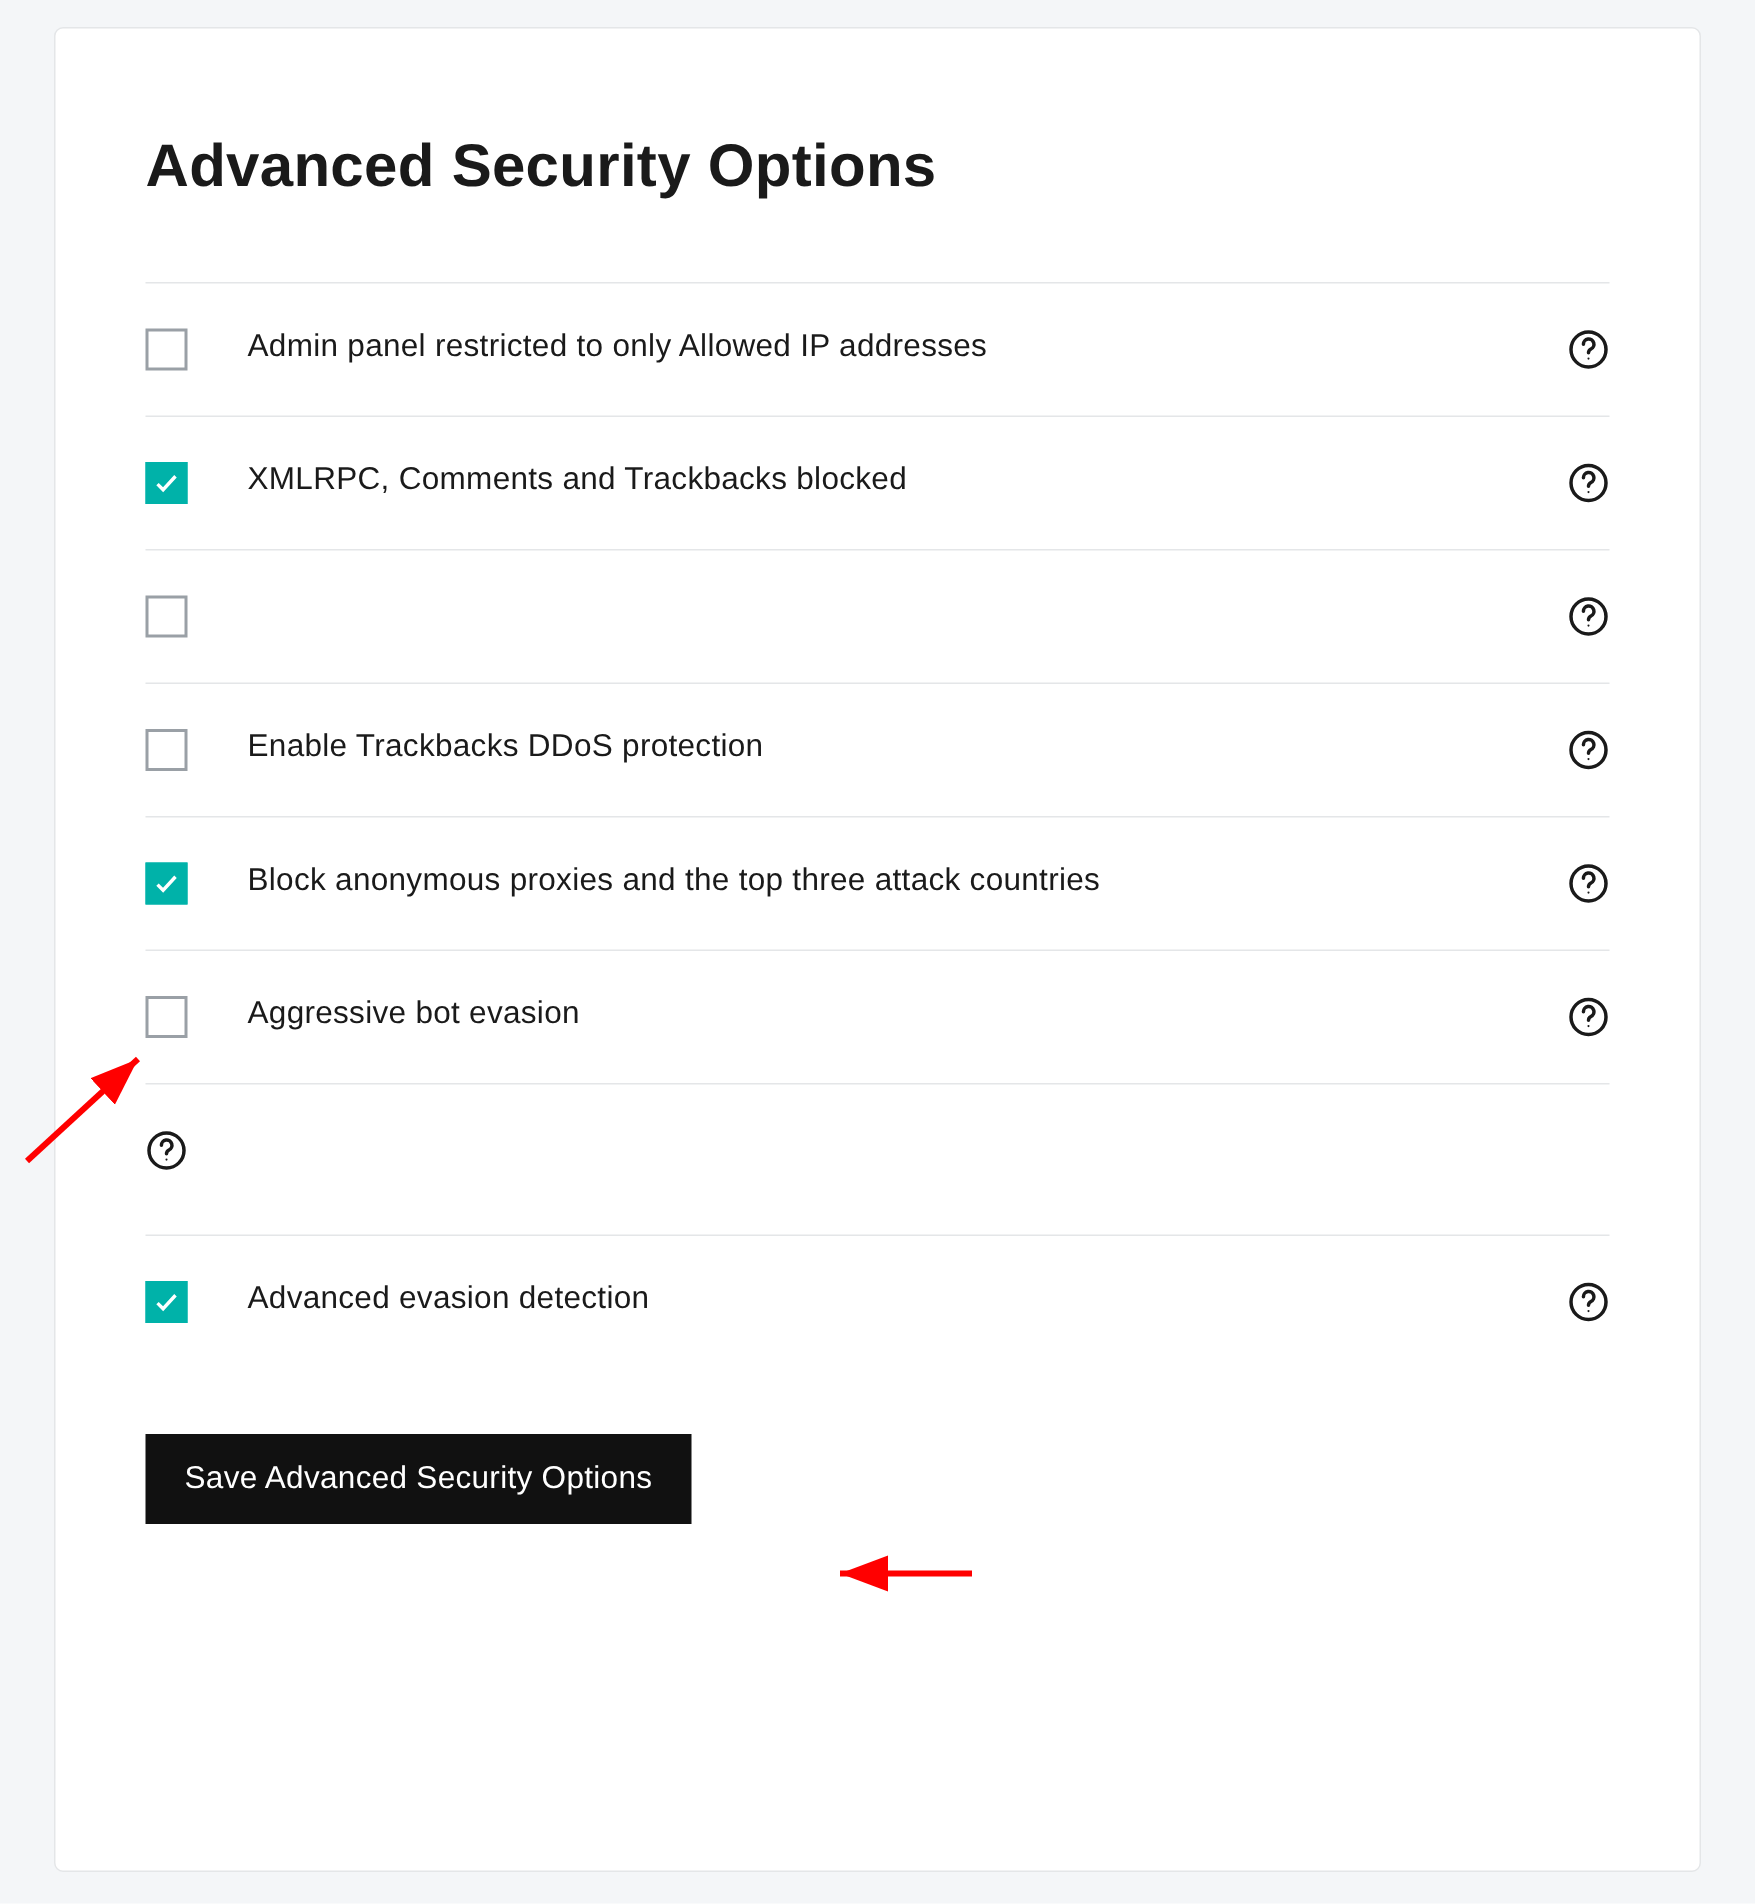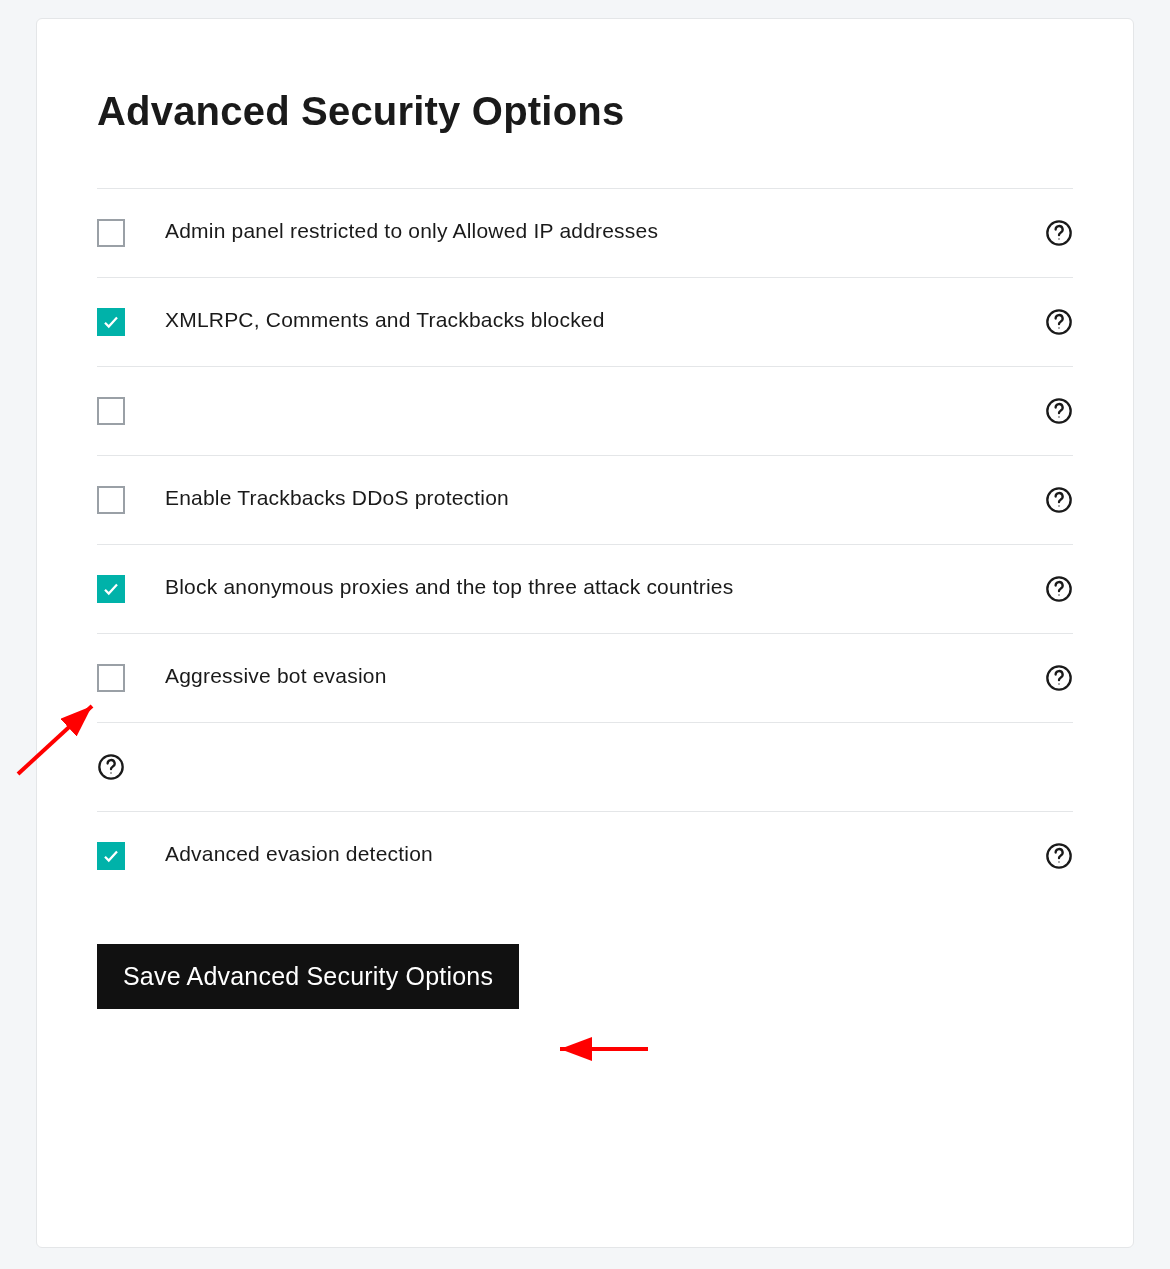--- a/index.html
+++ b/index.html
@@ -28,20 +28,21 @@
     }
     .option-row {
       display: flex;
       align-items: center;
       justify-content: space-between;
       border-top: 1px solid #e4e6e8;
       padding: 30px 0;
     }
     .option-row:last-of-type {
       border-bottom: none;
+      margin-top: 12px;
     }
     .option-left {
       display: flex;
       gap: 40px;
     }
     .checkbox {
       width: 28px;
       height: 28px;
       border: 2px solid #9aa0a6;
       background: #ffffff;
@@ -83,21 +84,21 @@
       fill: none;
       stroke: #1a1a1a;
       stroke-width: 2;
     }
     .save-btn {
       margin-top: 44px;
       background: #111111;
       color: #ffffff;
       border: none;
       padding: 18px 26px;
-      font-size: 25px;
+      font-size: 21px;
       font-weight: 500;
       cursor: pointer;
       letter-spacing: 0.2px;
     }
     .arrow {
       position: absolute;
       pointer-events: none;
     }
     .arrow svg { display: block; }
   </style>

